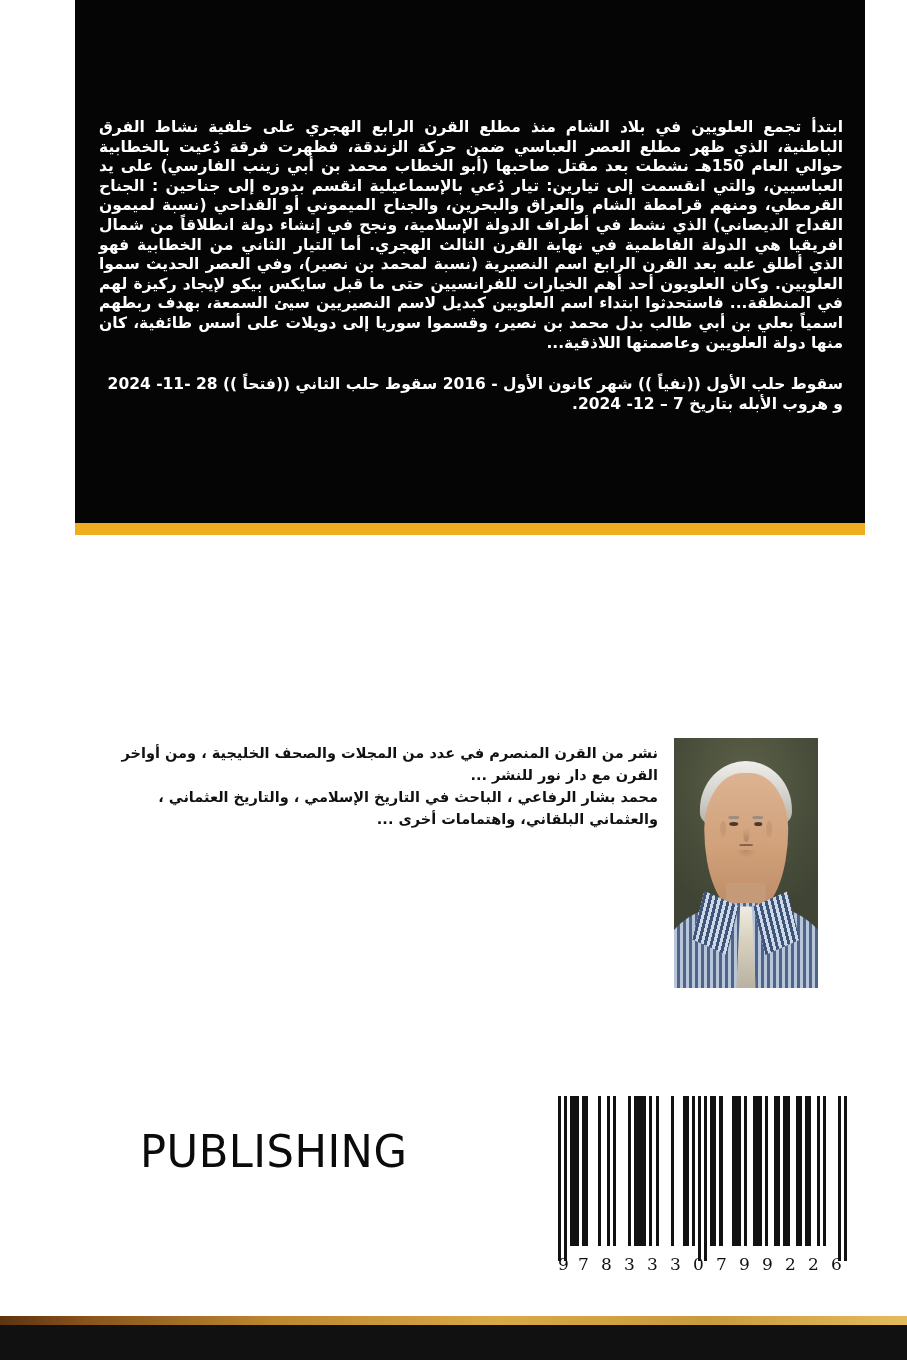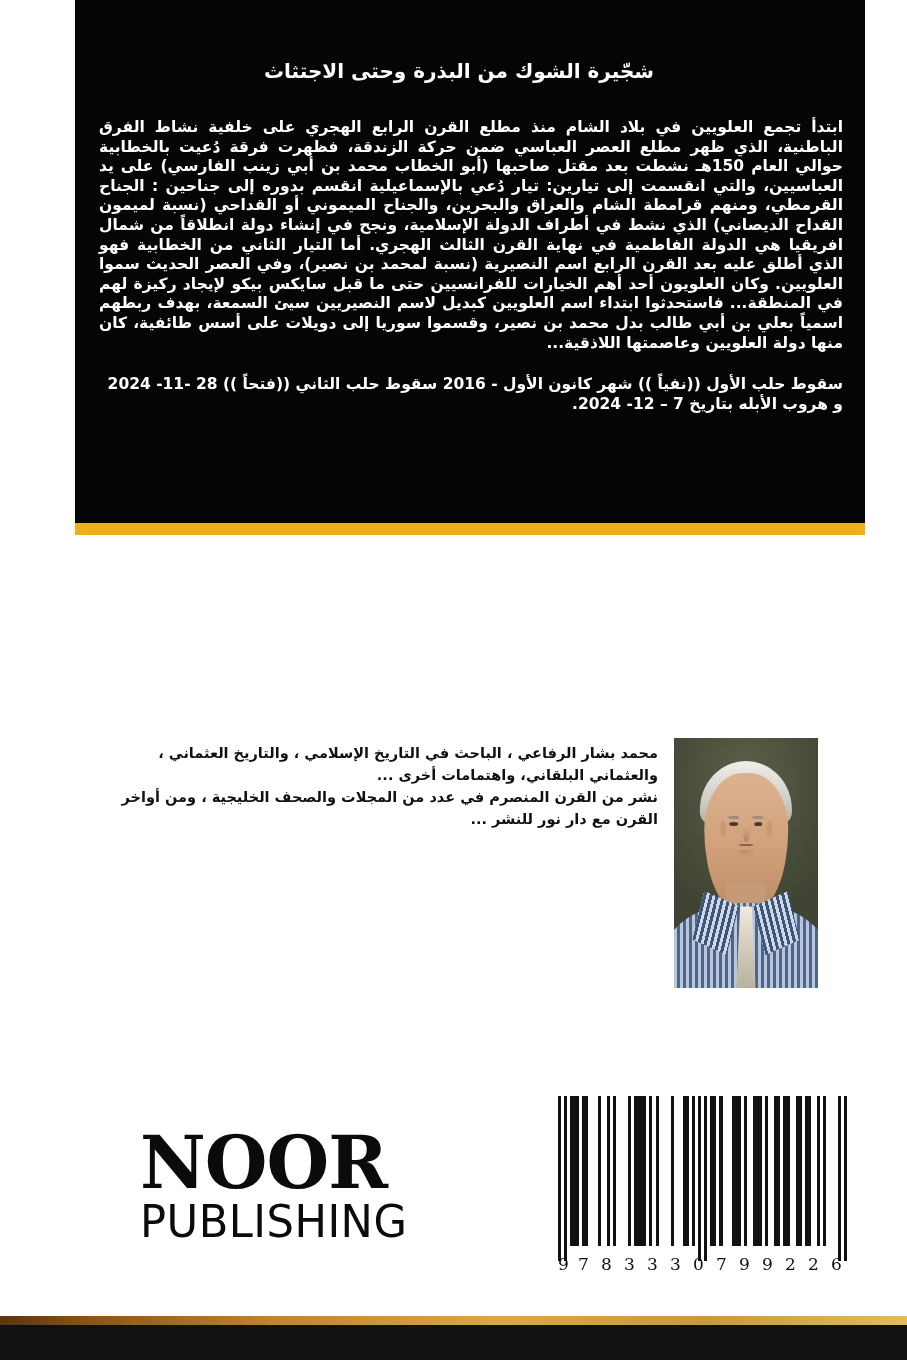--- a/index.html
+++ b/index.html
@@ -331,33 +331,32 @@
     height: 35px;
     background: #111111;
   }
 </style>
 </head>
 <body>
 
 <div class="page">
 
   <div class="blurb-panel">
-    <div class="blurb-title">شجّيرة الشوك من البذرة وحتى الاجتثاث</div>
     <div class="blurb-body">
       <p>ابتدأ تجمع العلويين في بلاد الشام منذ مطلع القرن الرابع الهجري على خلفية نشاط الفرق الباطنية، الذي ظهر مطلع العصر العباسي ضمن حركة الزندقة، فظهرت فرقة دُعيت بالخطابية حوالي العام 150هـ نشطت بعد مقتل صاحبها (أبو الخطاب محمد بن أبي زينب الفارسي) على يد العباسيين، والتي انقسمت إلى تيارين: تيار دُعي بالإسماعيلية انقسم بدوره إلى جناحين : الجناح القرمطي، ومنهم قرامطة الشام والعراق والبحرين، والجناح الميموني أو القداحي (نسبة لميمون القداح الديصاني) الذي نشط في أطراف الدولة الإسلامية، ونجح في إنشاء دولة انطلاقاً من شمال افريقيا هي الدولة الفاطمية في نهاية القرن الثالث الهجري. أما التيار الثاني من الخطابية فهو الذي أطلق عليه بعد القرن الرابع اسم النصيرية (نسبة لمحمد بن نصير)، وفي العصر الحديث سموا العلويين. وكان العلويون أحد أهم الخيارات للفرانسيين حتى ما قبل سايكس بيكو لإيجاد ركيزة لهم في المنطقة... فاستحدثوا ابتداء اسم العلويين كبديل لاسم النصيريين سيئ السمعة، بهدف ربطهم اسمياً بعلي بن أبي طالب بدل محمد بن نصير، وقسموا سوريا إلى دويلات على أسس طائفية، كان منها دولة العلويين وعاصمتها اللاذقية...</p>
       <p class="para-last">سقوط حلب الأول ((نفياً )) شهر كانون الأول - 2016 سقوط حلب الثاني ((فتحاً )) 28 -11- 2024 و هروب الأبله بتاريخ 7 – 12- 2024.</p>
     </div>
   </div>
 
   <div class="gold-band"></div>
 
   <div class="author-block">
     <div class="author-bio">
+      <p>نشر من القرن المنصرم في عدد من المجلات والصحف الخليجية ، ومن أواخر القرن مع دار نور للنشر ...</p>
       <p>محمد بشار الرفاعي ، الباحث في التاريخ الإسلامي ، والتاريخ العثماني ، والعثماني البلقاني، واهتمامات أخرى ...</p>
-      <p>نشر من القرن المنصرم في عدد من المجلات والصحف الخليجية ، ومن أواخر القرن مع دار نور للنشر ...</p>
     </div>
 
     <div class="author-photo">
       <div class="photo-inner">
         <div class="hair"></div>
         <div class="head">
           <div class="ear-l"></div>
           <div class="ear-r"></div>
           <div class="brow-l"></div>
           <div class="brow-r"></div>
@@ -369,21 +368,20 @@
         </div>
         <div class="neck"></div>
         <div class="shirt"></div>
         <div class="collar-left"></div>
         <div class="collar-right"></div>
       </div>
     </div>
   </div>
 
   <div class="logo">
-    <div class="logo-noor">NOOR</div>
     <div class="logo-publishing">PUBLISHING</div>
   </div>
 
   <div class="barcode-area">
     <div class="barcode-bars">
         <div class="bar guard" style="width: 3.05263px; flex: 0 0 3.05263px;"></div>
         <div class="gap" style="width: 3.05263px; flex: 0 0 3.05263px; height: 150px;"></div>
         <div class="bar guard" style="width: 3.05263px; flex: 0 0 3.05263px;"></div>
         <div class="gap" style="width: 3.05263px; flex: 0 0 3.05263px; height: 150px;"></div>
         <div class="bar" style="width: 3.05263px; flex: 0 0 3.05263px;"></div>

